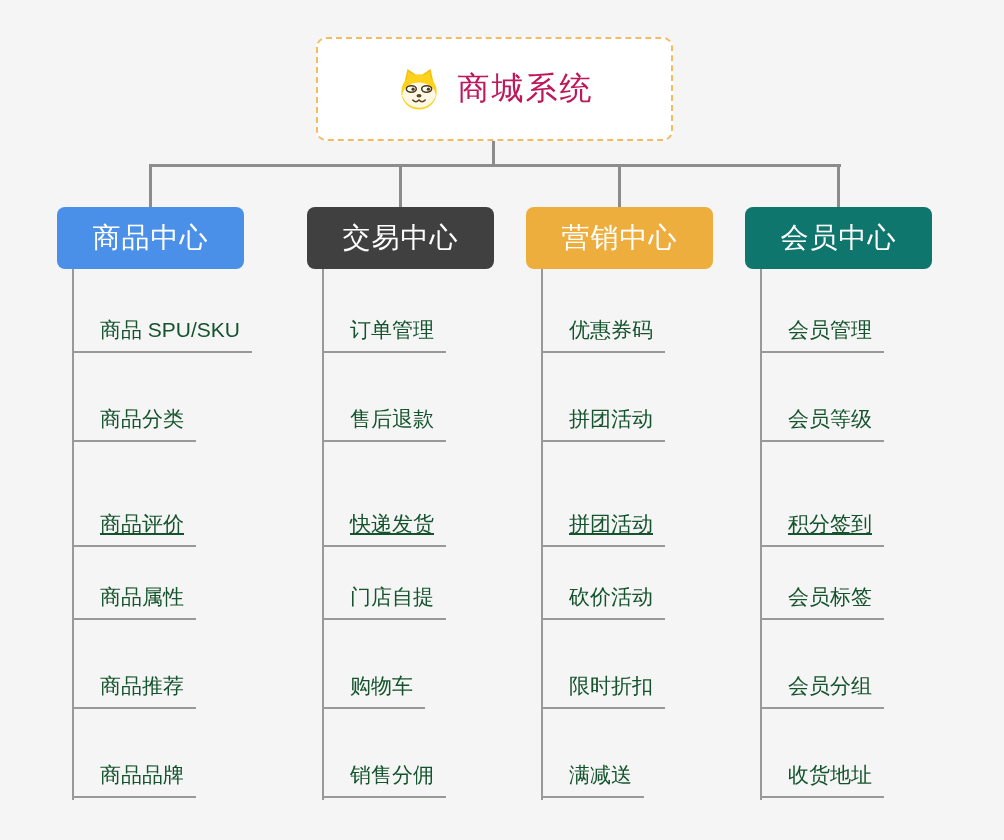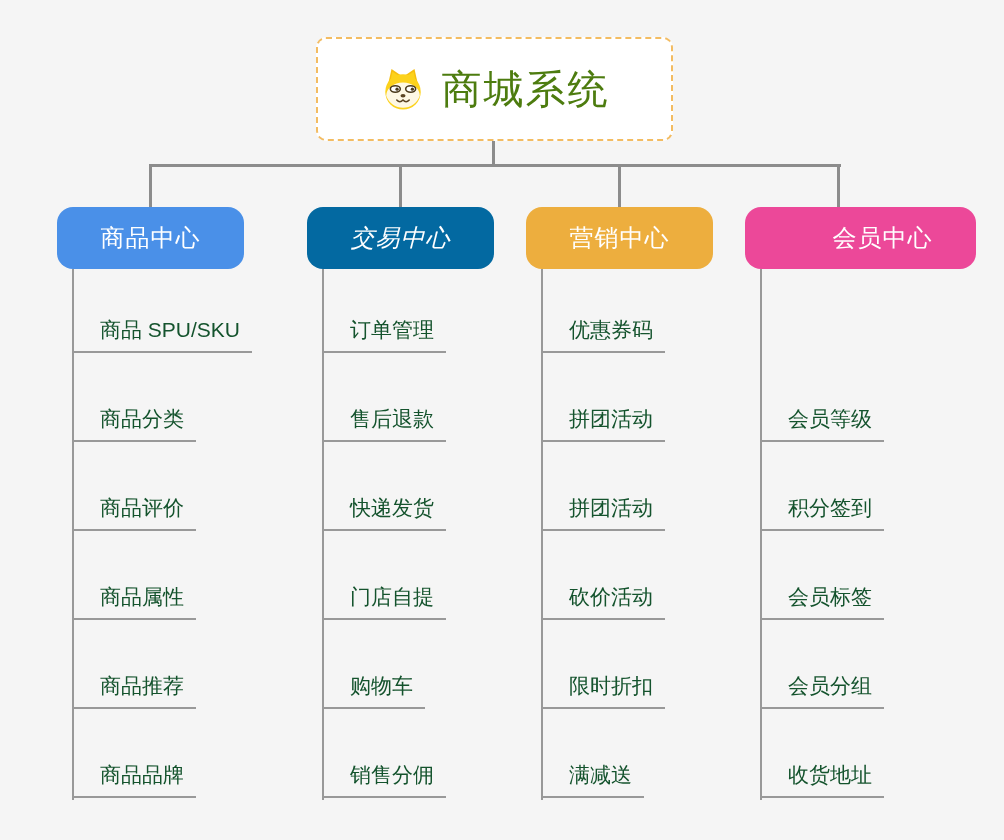--- a/index.html
+++ b/index.html
@@ -15,22 +15,22 @@
   
   .root-node{
     position:absolute;left:316px;top:37px;width:357px;height:104px;
     background:#FFFFFF;
     border:2px dashed #F3BC62;
     border-radius:10px;
     box-sizing:border-box;
     display:flex;align-items:center;justify-content:center;gap:16px;
   }
   .root-title{
-    font-size:40px;
-    color:#4d7c0f;
+    font-size:32px;
+    color:#be185d;
     letter-spacing:2px;
     font-weight:500;
   }
   .dog{width:46px;height:46px;display:block;}
 
   
   .line{position:absolute;background:#8C8C8C;}
   .root-stub{left:492px;top:141px;width:3px;height:25px;}
   .h-bar{left:149px;top:164px;width:692px;height:3px;}
   .drop{top:164px;width:3px;height:46px;}
@@ -41,38 +41,38 @@
 
   
   .col{position:absolute;top:207px;width:250px;height:600px;}
   .col-1{left:57px;}
   .col-2{left:307px;}
   .col-3{left:526px;}
   .col-4{left:745px;}
 
   .branch-box{
     position:absolute;left:0;top:0;width:187px;height:62px;
-    border-radius:16px;
+    border-radius:8px;
     display:flex;align-items:center;justify-content:center;
-    color:#FFFFFF;font-size:24px;letter-spacing:1px;
+    color:#FFFFFF;font-size:28px;letter-spacing:1px;
   }
   .trunk{
     position:absolute;left:15px;top:62px;width:2px;height:531px;
     background:#999999;
   }
   .leaf{
     position:absolute;left:15px;
     padding:0 12px 8px 28px;
     border-bottom:2px solid #999999;
     font-size:21px;line-height:26px;color:#14532d;
     white-space:nowrap;
   }
   .leaf-1{top:110px;}
   .leaf-2{top:199px;}
-  .leaf-3{top:288px;}
+  .leaf-3{top:304px;text-decoration:underline;}
   .leaf-4{top:377px;}
   .leaf-5{top:466px;}
   .leaf-6{top:555px;}
 </style>
 </head>
 <body>
 
 <div class="stage">
 
   <div class="root-node">
@@ -105,21 +105,21 @@
     <div class="trunk"></div>
     <div class="leaf leaf-1">商品 SPU/SKU</div>
     <div class="leaf leaf-2">商品分类</div>
     <div class="leaf leaf-3">商品评价</div>
     <div class="leaf leaf-4">商品属性</div>
     <div class="leaf leaf-5">商品推荐</div>
     <div class="leaf leaf-6">商品品牌</div>
   </div>
 
   <div class="col col-2">
-    <div class="branch-box" style="background-color: #0369a1; font-style: italic;">交易中心</div>
+    <div class="branch-box" style="background-color: #404040;">交易中心</div>
     <div class="trunk"></div>
     <div class="leaf leaf-1">订单管理</div>
     <div class="leaf leaf-2">售后退款</div>
     <div class="leaf leaf-3">快递发货</div>
     <div class="leaf leaf-4">门店自提</div>
     <div class="leaf leaf-5">购物车</div>
     <div class="leaf leaf-6">销售分佣</div>
   </div>
 
   <div class="col col-3">
@@ -127,22 +127,23 @@
     <div class="trunk"></div>
     <div class="leaf leaf-1">优惠券码</div>
     <div class="leaf leaf-2">拼团活动</div>
     <div class="leaf leaf-3">拼团活动</div>
     <div class="leaf leaf-4">砍价活动</div>
     <div class="leaf leaf-5">限时折扣</div>
     <div class="leaf leaf-6">满减送</div>
   </div>
 
   <div class="col col-4">
-    <div class="branch-box" style="background-color: #ec4899; padding-left: 44px;">会员中心</div>
+    <div class="branch-box" style="background-color: #0f766e;">会员中心</div>
     <div class="trunk"></div>
+    <div class="leaf leaf-1">会员管理</div>
     <div class="leaf leaf-2">会员等级</div>
     <div class="leaf leaf-3">积分签到</div>
     <div class="leaf leaf-4">会员标签</div>
     <div class="leaf leaf-5">会员分组</div>
     <div class="leaf leaf-6">收货地址</div>
   </div>
 
 </div>
 
 </body></html>

